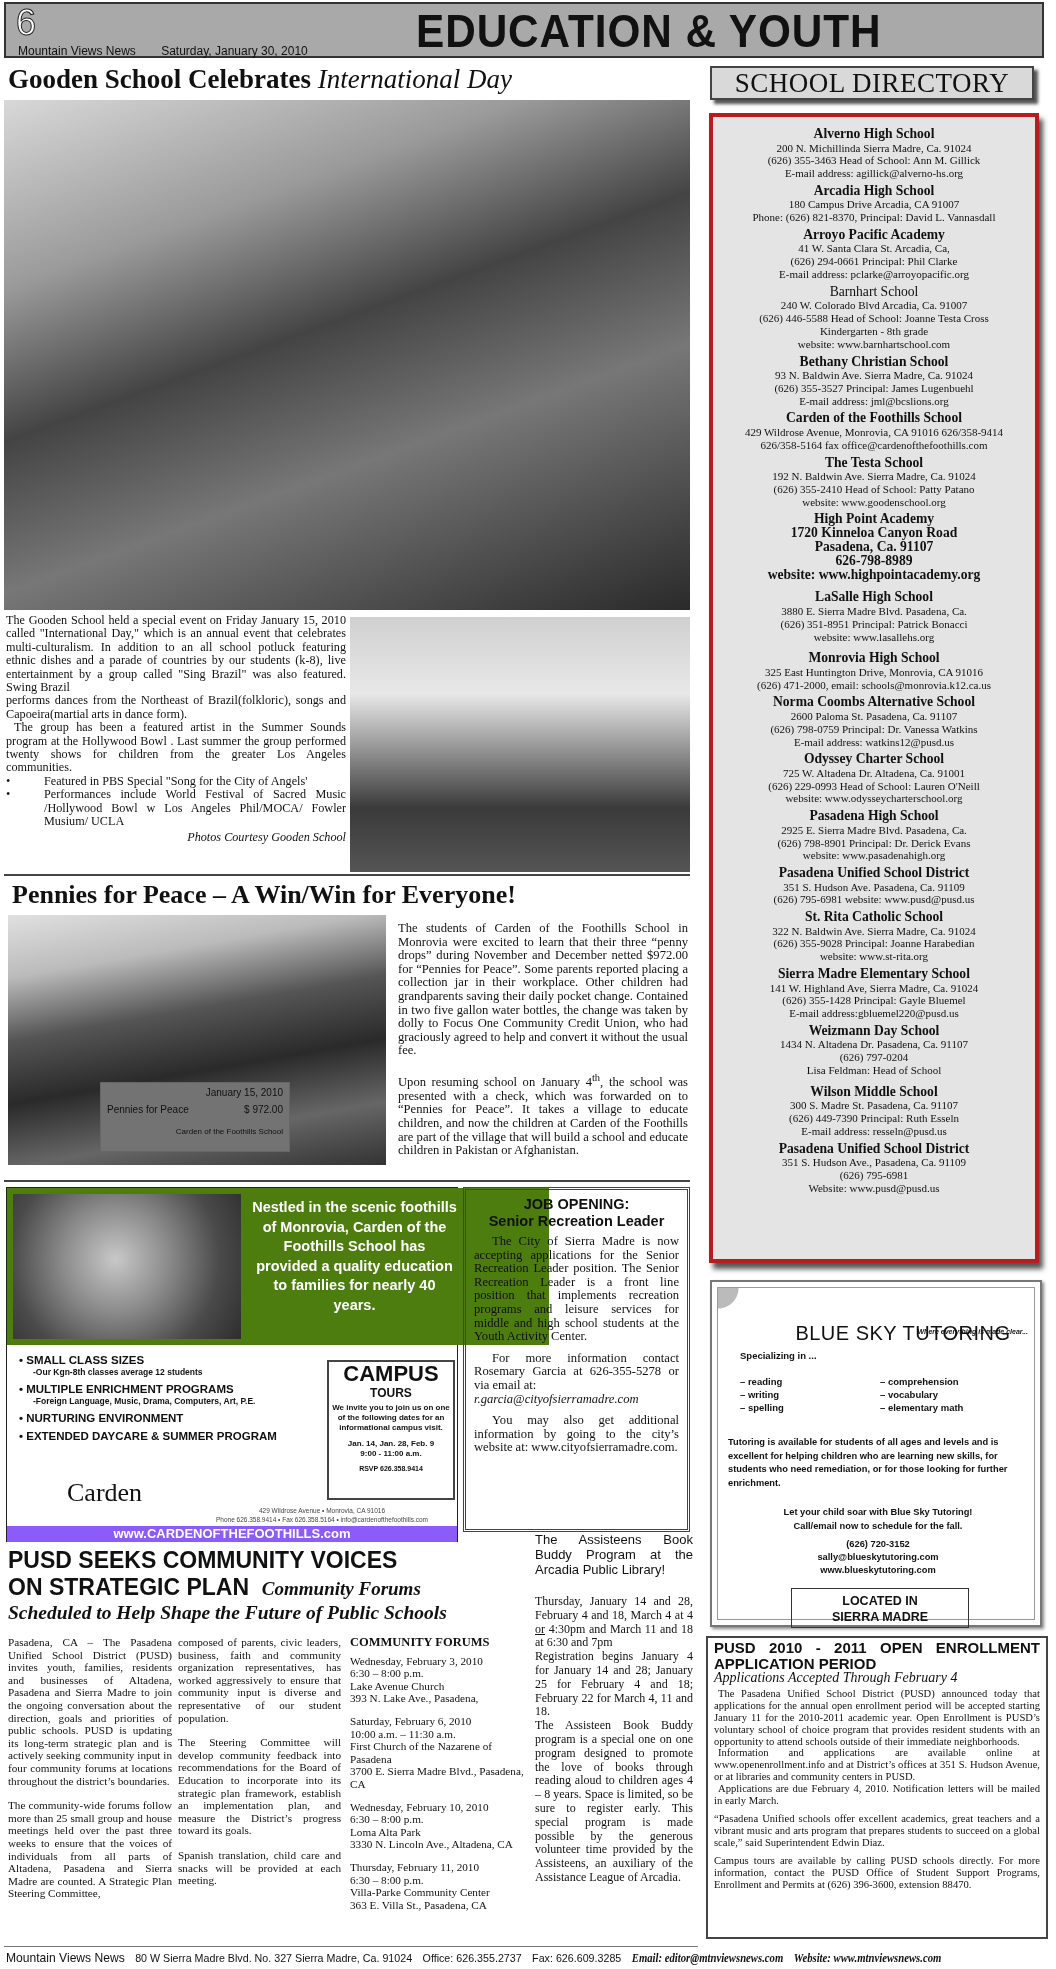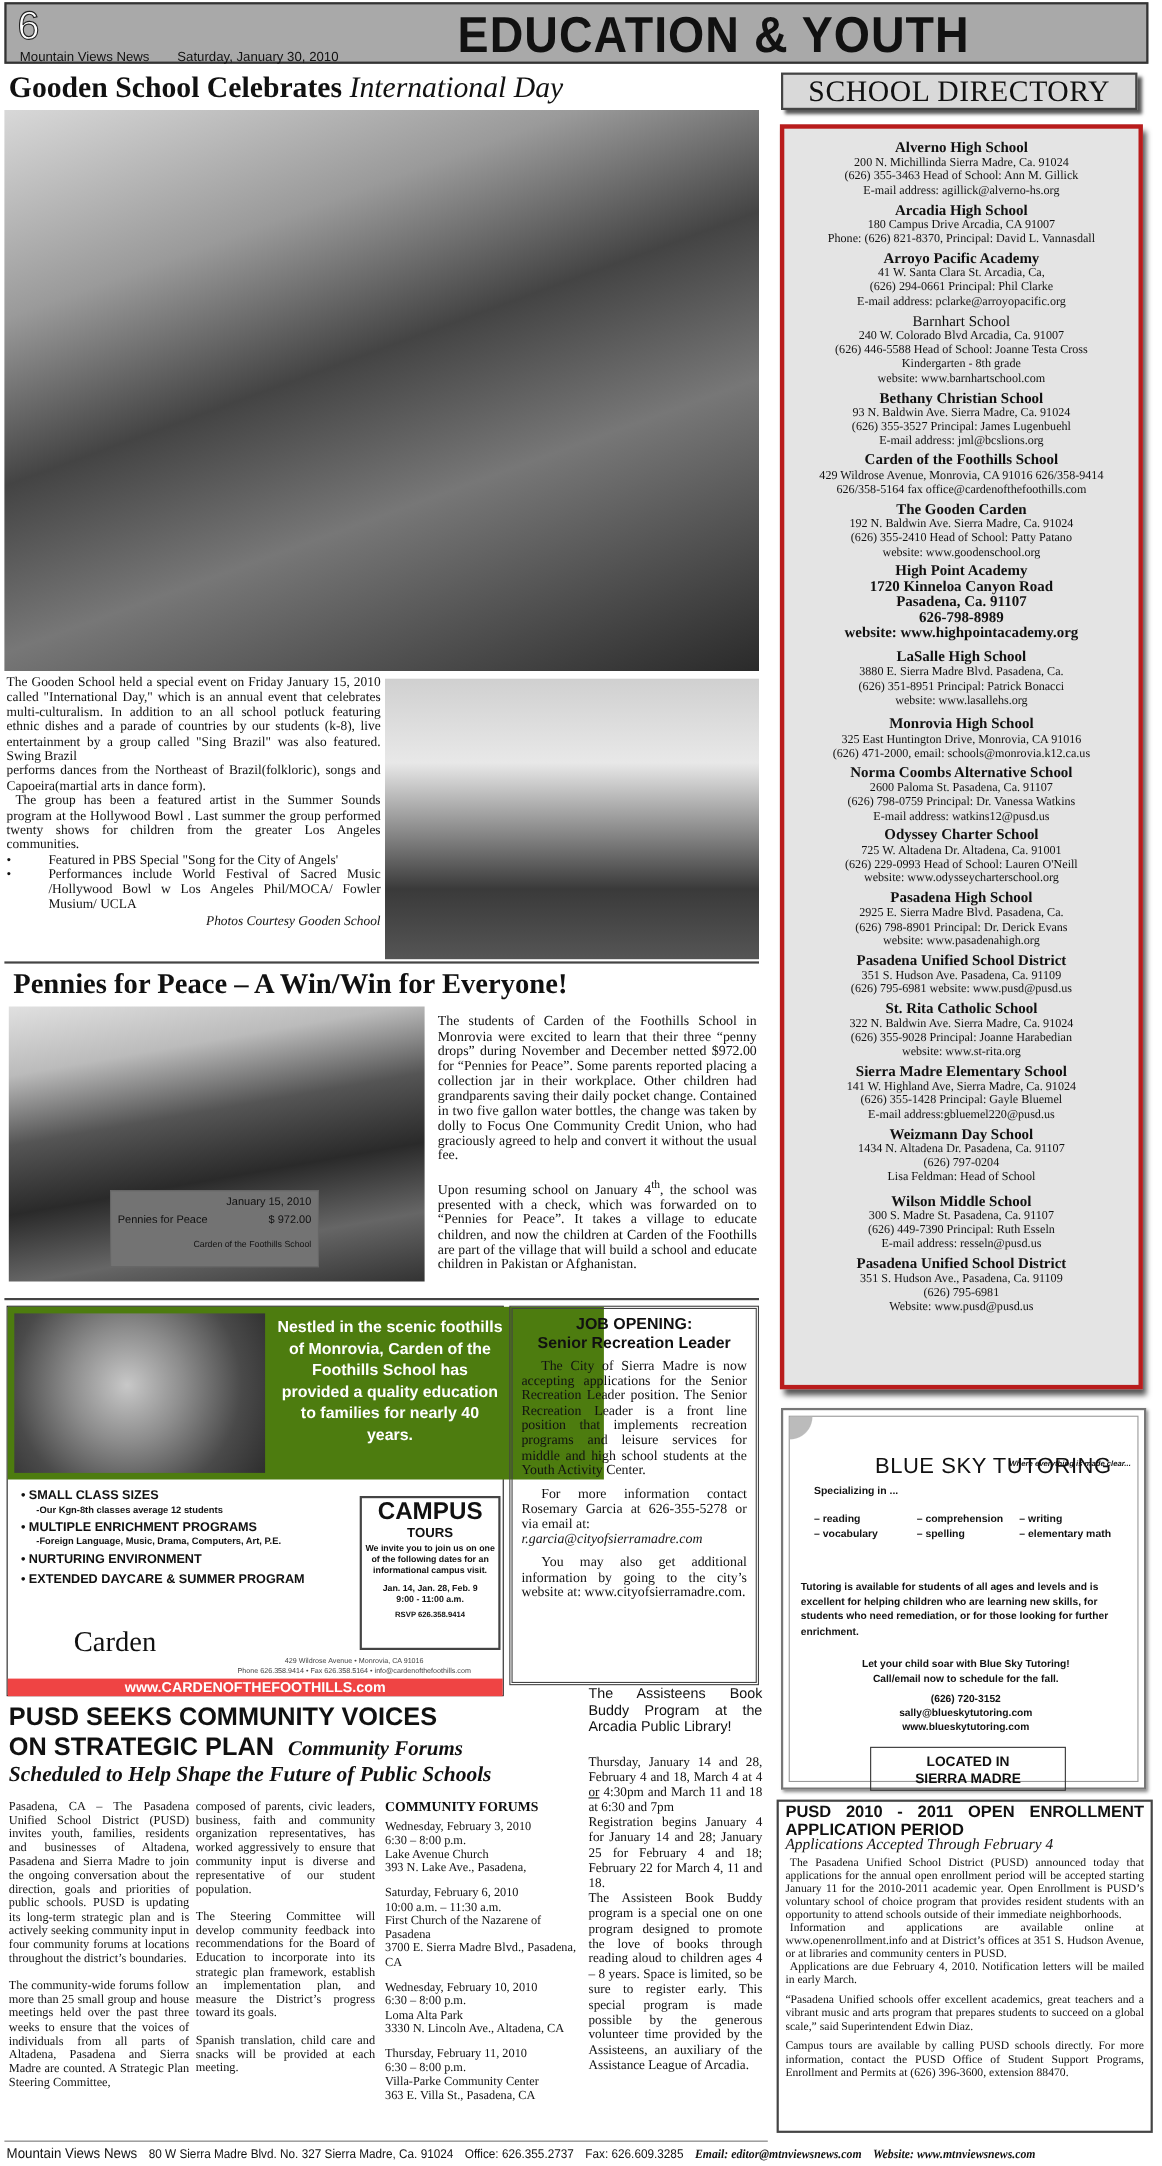--- a/index.html
+++ b/index.html
@@ -47,21 +47,21 @@
   #carden-list .item { font-size: 11.5px; margin-bottom: 6px; }
   #carden-list .sub { font-size: 8.5px; margin-left: 14px; margin-top: 1px; }
   #campus-box { left: 320px; top: 172px; width: 128px; height: 140px; border: 2px solid #444; text-align: center; font-family: "Liberation Sans", sans-serif; font-weight: bold; }
   #campus-title { font-size: 22px; line-height: 24px; }
   #campus-sub { font-size: 12px; }
   #campus-text { font-size: 8px; line-height: 10px; margin-top: 3px; }
   #campus-dates { font-size: 8px; line-height: 10px; margin-top: 6px; }
   #campus-rsvp { font-size: 7px; margin-top: 6px; }
   #carden-logo { left: 60px; top: 290px; font-size: 26px; font-family: "Liberation Serif", serif; }
   #carden-addr { left: 180px; top: 318px; width: 270px; font-size: 6.5px; text-align: center; color: #444; font-family: "Liberation Sans", sans-serif; line-height: 9px; }
-  #carden-url { left: 0; top: 338px; width: 450px; height: 16px; background: #ef4444; color: #fff; font-family: "Liberation Sans", sans-serif; font-weight: bold; font-size: 13px; text-align: center; line-height: 16px; }
+  #carden-url { left: 0; top: 338px; width: 450px; height: 16px; background: #8b5cf6; color: #fff; font-family: "Liberation Sans", sans-serif; font-weight: bold; font-size: 13px; text-align: center; line-height: 16px; }
 
   
   #job-box { left: 463px; top: 1187px; width: 227px; height: 345px; border: 3px double #444; padding: 6px 8px; }
   #job-title { font-family: "Liberation Sans", sans-serif; font-weight: bold; font-size: 14.5px; text-align: center; line-height: 17px; }
   #job-body { font-size: 12.6px; line-height: 13.6px; margin-top: 5px; }
   #job-body p { text-indent: 18px; margin-bottom: 8px; }
   #job-body .email { font-style: italic; }
 
   
   #pusd-headline { left: 8px; top: 1547px; width: 520px; }
@@ -89,21 +89,21 @@
   .school.big .name, .school.big .line { font-weight: bold; font-size: 13.6px; line-height: 14px; }
   .school.gap { margin-top: 8px; }
 
   
   #bluesky { left: 710px; top: 1280px; width: 332px; height: 347px; border: 2px solid #777; box-shadow: 2px 2px 3px #888; background: #fff; font-family: "Liberation Sans", sans-serif; }
   #bluesky-inner { position: absolute; left: 5px; top: 5px; width: 318px; height: 333px; border: 1px solid #999; }
   #sun { left: 0; top: 0; width: 60px; height: 60px; border-radius: 0 0 60px 0; background: radial-gradient(circle at 0 0, #bbb 0, #bbb 20px, transparent 21px); }
   #bs-title { left: 60px; top: 12px; width: 250px; font-size: 20px; text-align: center; letter-spacing: 0.5px; margin-top: 22px; }
   #bs-tag { left: 150px; top: 40px; width: 160px; font-size: 7px; font-style: italic; font-weight: bold; text-align: right; }
   #bs-spec { left: 22px; top: 62px; font-size: 9.5px; font-weight: bold; }
-  #bs-list { left: 22px; top: 88px; width: 280px; font-size: 9.5px; font-weight: bold; display: grid; grid-template-columns: 1fr 1fr 1fr; row-gap: 2px; }
+  #bs-list { left: 22px; top: 88px; width: 280px; font-size: 9.5px; font-weight: bold; display: grid; grid-template-columns: 1fr 1fr; row-gap: 2px; }
   #bs-desc { left: 10px; top: 148px; width: 300px; font-size: 9.3px; line-height: 13.5px; font-weight: bold; }
   #bs-cta { left: 10px; top: 218px; width: 300px; font-size: 9.3px; line-height: 13.5px; text-align: center; font-weight: bold; }
   #bs-phone { left: 10px; top: 250px; width: 300px; text-align: center; font-size: 9.3px; line-height: 13px; font-weight: bold; }
   #bs-loc { left: 73px; top: 300px; width: 178px; height: 40px; border: 1px solid #333; text-align: center; font-weight: bold; font-size: 12.5px; line-height: 16px; padding-top: 4px; }
 
   
   #enroll { left: 706px; top: 1636px; width: 342px; height: 303px; border: 2px solid #444; padding: 2px 6px; font-size: 10.6px; line-height: 11.9px; }
   #enroll-h1 { font-family: "Liberation Sans", sans-serif; font-weight: bold; font-size: 15px; line-height: 15.5px; }
   #enroll-h2 { font-style: italic; font-size: 14px; margin: 1px 0 4px; }
   #enroll p { margin-bottom: 0; }
@@ -301,21 +301,21 @@
         <div class="line">93 N. Baldwin Ave.  Sierra Madre, Ca. 91024</div>
         <div class="line">(626) 355-3527 Principal: James Lugenbuehl</div>
         <div class="line">E-mail address: jml@bcslions.org</div>
       </div>
       <div class="school">
         <div class="name">Carden of the Foothills School</div>
         <div class="line">429 Wildrose Avenue, Monrovia, CA 91016  626/358-9414</div>
         <div class="line">626/358-5164 fax office@cardenofthefoothills.com</div>
       </div>
       <div class="school">
-        <div class="name">The Gooden Carden</div>
+        <div class="name">The Testa School</div>
         <div class="line">192 N. Baldwin Ave.  Sierra Madre, Ca. 91024</div>
         <div class="line">(626) 355-2410 Head of School: Patty Patano</div>
         <div class="line">website: www.goodenschool.org</div>
       </div>
       <div class="school big">
         <div class="name">High Point Academy</div>
         <div class="line">1720 Kinneloa Canyon Road</div>
         <div class="line">Pasadena, Ca.  91107</div>
         <div class="line">626-798-8989</div>
         <div class="line">website:  www.highpointacademy.org</div>

